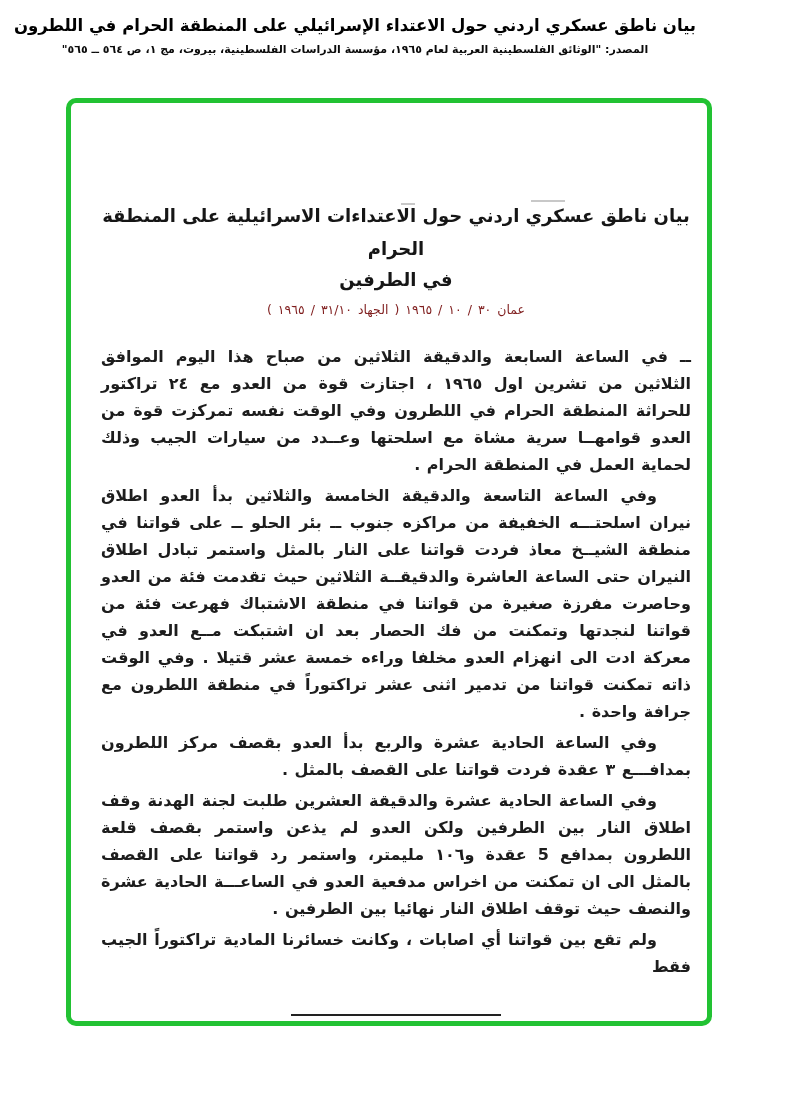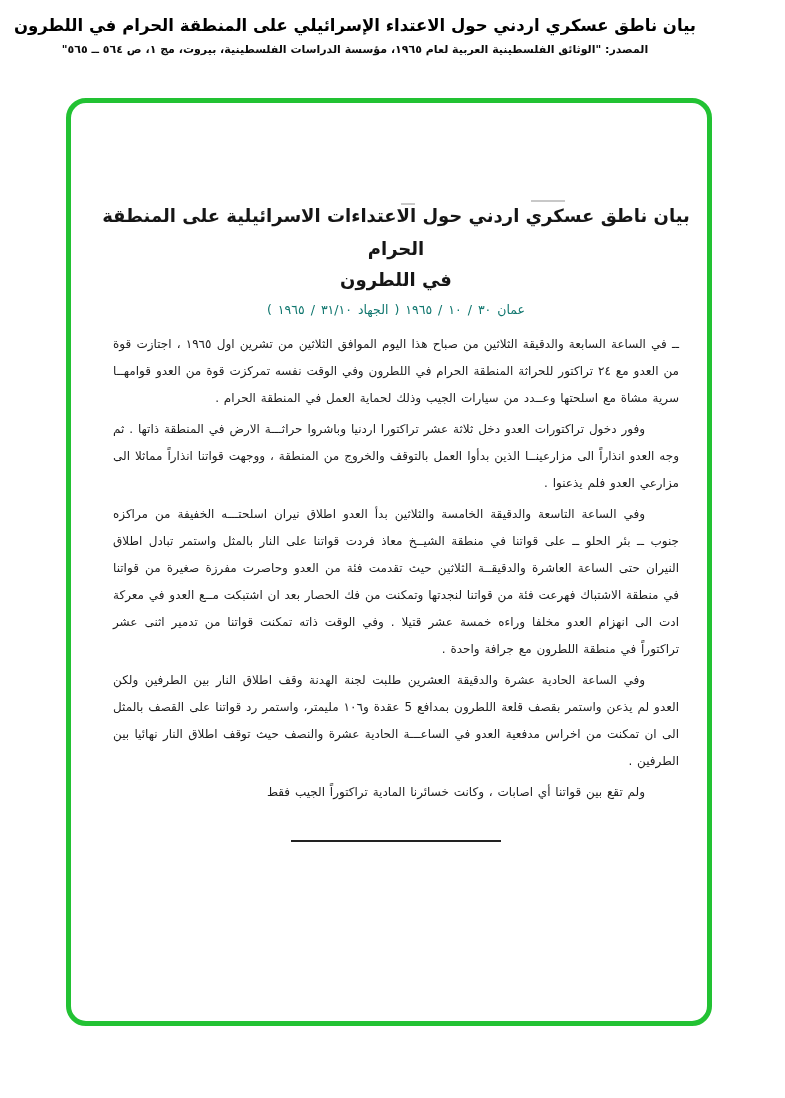--- a/index.html
+++ b/index.html
@@ -39,21 +39,21 @@
   }
 
   
   .scan-box {
     position: absolute;
     left: 66px;
     top: 98px;
     width: 636px;
     height: 918px;
     border: 5px solid #22c233;
-    border-radius: 20px;
+    border-radius: 10px;
     background: #ffffff;
   }
 
   
   .artifact {
     position: absolute;
     background: #9a9a9a;
     opacity: 0.55;
   }
   .artifact.a1 { left: 330px; top: 100px; width: 14px; height: 2px; }
@@ -74,31 +74,32 @@
     font-size: 18px;
     font-weight: bold;
     line-height: 33px;
     color: #161616;
   }
   .doc-title.line2 { line-height: 30px; }
   .doc-date {
     text-align: center;
     font-size: 12.5px;
     margin-top: 7px;
-    margin-bottom: 14px;
+    margin-bottom: 26px;
     word-spacing: 2px;
-    color: #0f766e;
+    color: #7f1d1d;
   }
   .para {
-    font-size: 12px;
+    font-size: 16px;
     line-height: 27px;
     text-align: justify;
-    margin: 4px 12px;
+    margin: 4px 0;
     text-indent: 34px;
     word-spacing: 1px;
+    font-weight: bold;
   }
   .para.no-indent { text-indent: 0; }
 
   .end-rule {
     width: 210px;
     height: 2px;
     background: #222222;
     margin: 34px auto 0 auto;
   }
 </style>
@@ -109,24 +110,24 @@
   <h1 class="hdr-title">بيان ناطق عسكري اردني حول الاعتداء الإسرائيلي على المنطقة الحرام في اللطرون</h1>
   <div class="hdr-source">المصدر: "الوثائق الفلسطينية العربية لعام ١٩٦٥، مؤسسة الدراسات الفلسطينية، بيروت، مج ١، ص ٥٦٤ ــ ٥٦٥"</div>
 </header>
 
 <div class="scan-box">
   <div class="artifact a1"></div>
   <div class="artifact a2"></div>
 
   <div class="doc">
     <div class="doc-title">بيان ناطق عسكري اردني حول الاعتداءات الاسرائيلية على المنطقة الحرام</div>
-    <div class="doc-title line2">في اللطرون</div>
+    <div class="doc-title line2">في الطرفين</div>
     <div class="doc-date">عمان ٣٠ / ١٠ / ١٩٦٥ ( الجهاد ٣١/١٠ / ١٩٦٥ )</div>
 
     <p class="para no-indent">ــ  في الساعة السابعة والدقيقة الثلاثين من صباح هذا اليوم الموافق الثلاثين من تشرين اول ١٩٦٥ ، اجتازت قوة من العدو مع ٢٤ تراكتور للحراثة المنطقة الحرام في اللطرون وفي الوقت نفسه تمركزت قوة من العدو قوامهــا سرية مشاة مع اسلحتها وعــدد من سيارات الجيب وذلك لحماية العمل في المنطقة الحرام .</p>
-    <p class="para">وفور دخول تراكتورات العدو دخل ثلاثة عشر تراكتورا اردنيا وباشروا حراثـــة الارض في المنطقة ذاتها . ثم وجه العدو انذاراً الى مزارعينــا الذين بدأوا العمل بالتوقف والخروج من المنطقة ، ووجهت قواتنا انذاراً مماثلا الى مزارعي العدو فلم يذعنوا .</p>
     <p class="para">وفي الساعة التاسعة والدقيقة الخامسة والثلاثين بدأ العدو اطلاق نيران اسلحتـــه الخفيفة من مراكزه جنوب ــ بئر الحلو ــ على قواتنا في منطقة الشيــخ معاذ فردت قواتنا على النار بالمثل واستمر تبادل اطلاق النيران حتى الساعة العاشرة والدقيقــة الثلاثين حيث تقدمت فئة من العدو وحاصرت مفرزة صغيرة من قواتنا في منطقة الاشتباك  فهرعت فئة من قواتنا لنجدتها وتمكنت من فك الحصار بعد ان اشتبكت مــع العدو في معركة ادت الى انهزام العدو مخلفا وراءه خمسة عشر قتيلا . وفي الوقت ذاته تمكنت قواتنا من تدمير اثنى عشر تراكتوراً في منطقة اللطرون مع جرافة واحدة .</p>
+    <p class="para">وفي الساعة الحادية عشرة والربع بدأ العدو بقصف مركز اللطرون  بمدافـــع ٣ عقدة فردت قواتنا على القصف بالمثل .</p>
     <p class="para">وفي الساعة الحادية عشرة والدقيقة العشرين طلبت لجنة الهدنة وقف اطلاق النار  بين الطرفين ولكن العدو لم يذعن واستمر بقصف قلعة اللطرون بمدافع 5 عقدة و١٠٦ مليمتر، واستمر رد قواتنا على القصف  بالمثل الى ان تمكنت من اخراس مدفعية العدو في الساعـــة الحادية عشرة والنصف حيث توقف اطلاق النار نهائيا بين الطرفين .</p>
     <p class="para">ولم تقع بين قواتنا أي اصابات ، وكانت خسائرنا المادية تراكتوراً الجيب فقط</p>
 
     <div class="end-rule"></div>
   </div>
 </div>
 
 </body></html>

